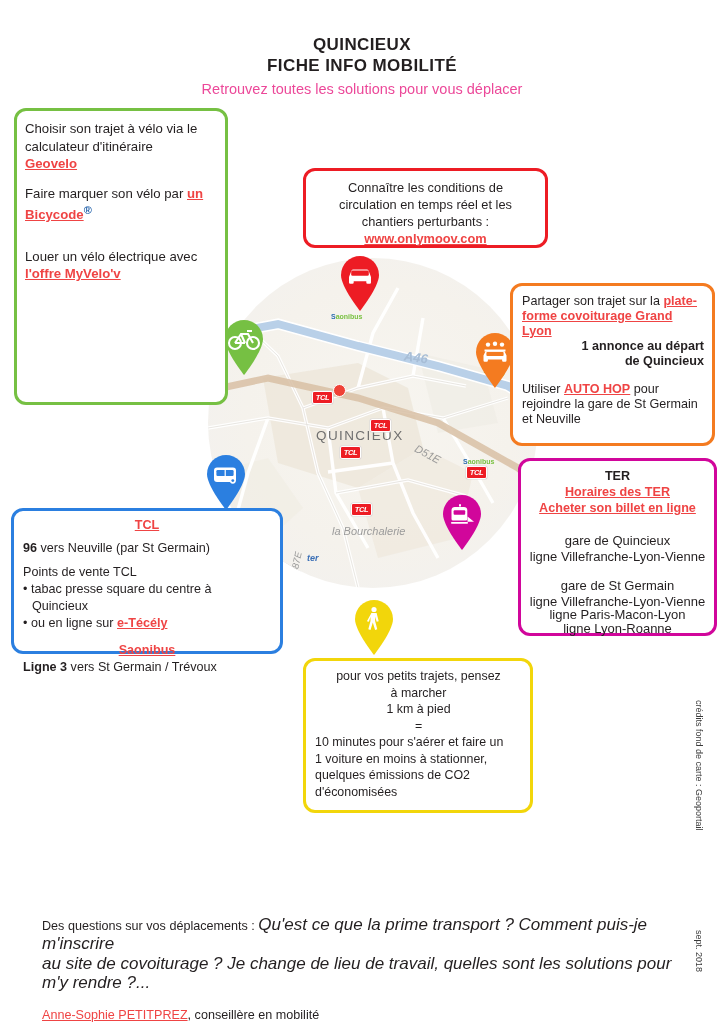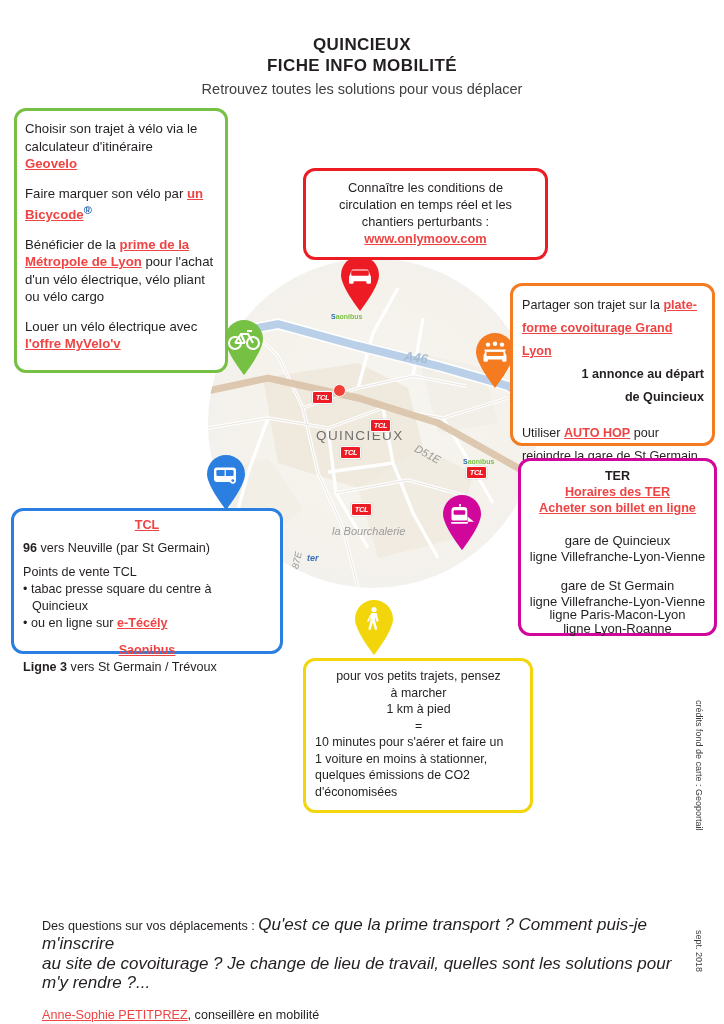--- a/index.html
+++ b/index.html
@@ -7,21 +7,21 @@
     width:724px;height:1024px;position:relative;overflow:hidden;
     font-family:"Liberation Sans", sans-serif;
     color:#231f20;
   }
   .page{position:absolute;left:0;top:0;width:724px;height:1024px;}
 
   
   .header{position:absolute;left:0;top:34px;width:724px;text-align:center;}
   .header .t1{font-size:17px;font-weight:bold;letter-spacing:.4px;line-height:21px;}
   .header .t2{font-size:17px;font-weight:bold;letter-spacing:.4px;line-height:21px;}
-  .header .t3{font-size:14.5px;line-height:22px;margin-top:2px;color:#404040;}
+  .header .t3{font-size:14.5px;line-height:22px;margin-top:2px;color:#ec4899;}
 
   
   .map-wrap{position:absolute;left:208px;top:258px;width:330px;height:330px;}
   .map-circle{position:absolute;left:0;top:0;width:330px;height:330px;border-radius:50%;
     background:radial-gradient(circle at 52% 48%, #f7f5f0 0%, #f5f2ec 55%, #f3f1ee 78%, #f6f5f3 100%);
     overflow:hidden;}
   .map-svg{position:absolute;left:0;top:0;}
   .qlabel{position:absolute;font-size:13.5px;color:#6f6f6f;letter-spacing:1.4px;white-space:nowrap;}
   .bourch{position:absolute;font-size:11px;color:#9b9b9b;font-style:italic;white-space:nowrap;}
   .d51e{position:absolute;font-size:11px;color:#9a9a9a;font-style:italic;
@@ -45,29 +45,29 @@
 
   
   .pin{position:absolute;width:44px;height:56px;}
   .pin svg{display:block;}
 
   
   .box{position:absolute;background:#fff;border-radius:12px;box-sizing:border-box;}
   .box p{margin:0;}
   a.lnk{color:#ef4444;text-decoration:underline;font-weight:bold;}
 
-  #box-velo{left:14px;top:108px;width:214px;height:265px;border:3px solid #76c043;
+  #box-velo{left:14px;top:108px;width:214px;height:297px;border:3px solid #76c043;
      padding:9px 10px 0 8px;font-size:13.2px;line-height:17.5px;}
   #box-velo .sp{height:12px;}
 
-  #box-trafic{left:303px;top:168px;width:245px;height:92px;border:3px solid #ed1c24;
+  #box-trafic{left:303px;top:168px;width:245px;height:80px;border:3px solid #ed1c24;
      padding:8px 6px 0 6px;text-align:center;font-size:12.8px;line-height:17px;}
 
   #box-covoit{left:510px;top:283px;width:205px;height:163px;border:3px solid #f47b20;
-     padding:8px 8px 0 9px;font-size:12.6px;line-height:23px;}
+     padding:8px 8px 0 9px;font-size:12.6px;line-height:15px;}
   #box-covoit .right{text-align:right;font-weight:bold;}
 
   #box-ter{left:518px;top:458px;width:199px;height:178px;border:3px solid #d1069b;
      padding:7px 6px 0 6px;text-align:center;font-size:12.6px;line-height:16px;}
   #box-ter .ttl{font-weight:bold;font-size:12.6px;}
   #box-ter .gare{font-size:13px;line-height:18px;}
   #box-ter .ligne{font-size:13px;line-height:13.5px;}
 
   #box-tcl{left:11px;top:508px;width:272px;height:146px;border:3px solid #2b7fe0;
      padding:6px 9px 0 9px;font-size:12.6px;line-height:17px;}
@@ -243,23 +243,20 @@
   <div class="box" id="box-velo">
     <p>
       <span>Choisir son trajet à vélo via le calculateur d'itinéraire </span><br>
       <a class="lnk" href="#">Geovelo</a>
     </p>
     <div class="sp"></div>
     <p>
       <span>Faire marquer son vélo par </span><a class="lnk" href="#">un Bicycode</a><sup style="color:#1f5fa9;font-weight:bold;">®</sup>
     </p>
     <div class="sp"></div>
-    <p>
-      <span>Bénéficier de la </span><a class="lnk" href="#">prime de la Métropole de Lyon</a><span> pour l'achat d'un vélo électrique, vélo pliant ou vélo cargo</span>
-    </p>
     <div class="sp"></div>
     <p>
       <span>Louer un vélo électrique avec </span><a class="lnk" href="#">l'offre MyVelo'v</a>
     </p>
   </div>
 
   <div class="box" id="box-trafic">
     <p>Connaître les conditions de</p>
     <p>circulation en temps réel et les</p>
     <p>chantiers perturbants :</p>

